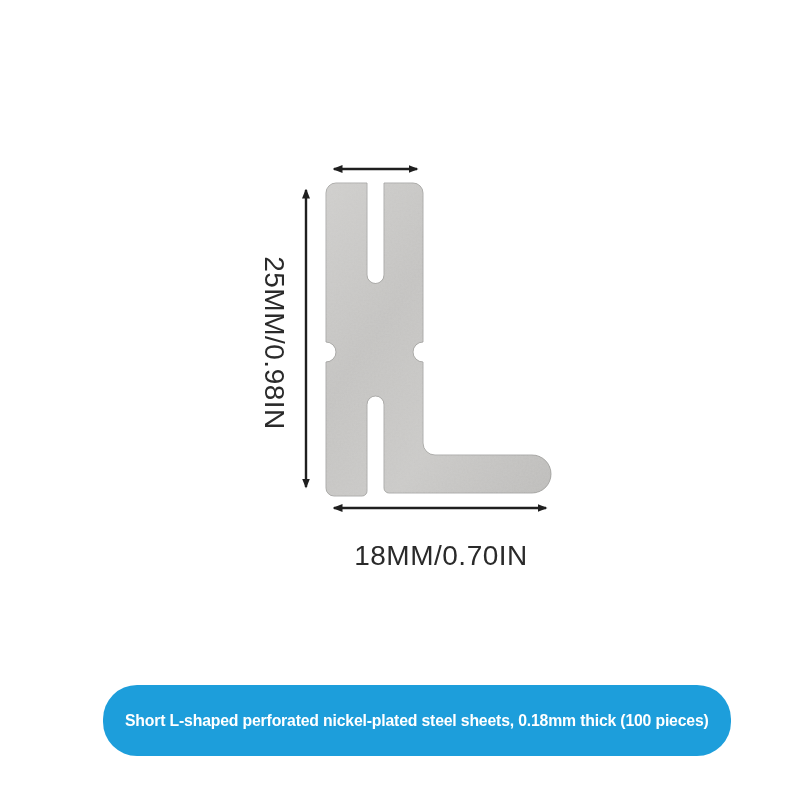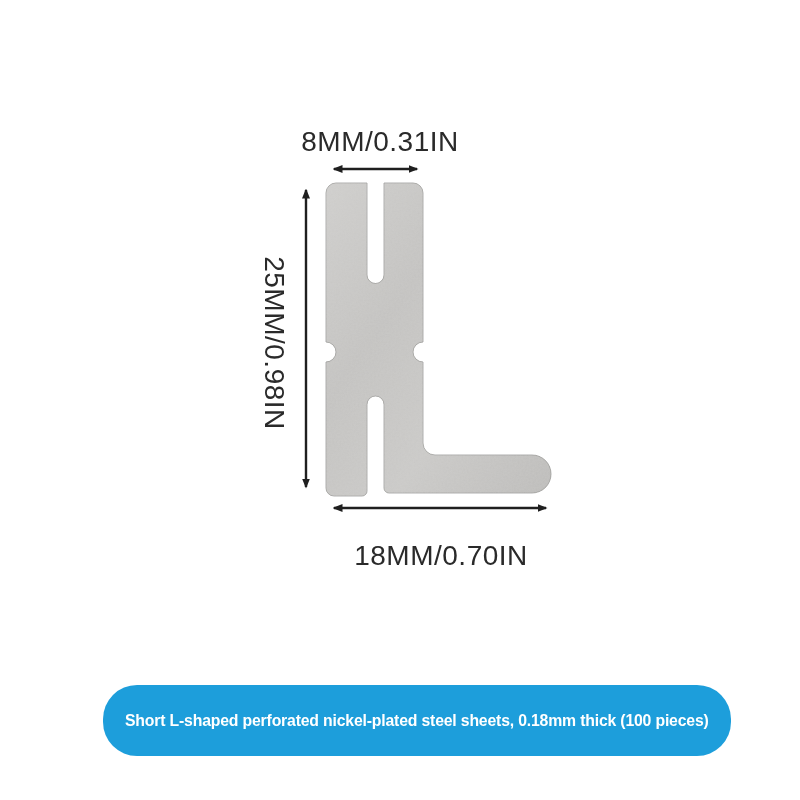--- a/index.html
+++ b/index.html
@@ -99,21 +99,20 @@
         V 193 A 10 10 0 0 1 336 183 Z" fill="url(#metalGrad)" stroke="rgba(90,90,88,0.25)" stroke-width="1"></path>
       <use href="#sheetPath" fill="url(#brush)" stroke="none"></use>
       <use href="#sheetPath" filter="url(#grain)" opacity="0.5"></use>
     </g>
 
     <line x1="334" y1="169" x2="417" y2="169" stroke="#1f1f1f" stroke-width="2.4" marker-start="url(#arrowhead)" marker-end="url(#arrowhead)"></line>
     <line x1="306" y1="190" x2="306" y2="487" stroke="#1f1f1f" stroke-width="2.4" marker-start="url(#arrowhead)" marker-end="url(#arrowhead)"></line>
     <line x1="334" y1="508" x2="546" y2="508" stroke="#1f1f1f" stroke-width="2.4" marker-start="url(#arrowhead)" marker-end="url(#arrowhead)"></line>
   </svg>
 
-  <div class="dim-label" style="left:380px; top:142px;">8MM/0.31IN</div>
 
   <div class="dim-label vertical" style="left:274px; top:343px;">25MM/0.98IN</div>
 
   <div class="dim-label" style="left:441px; top:532px;margin-top:24px;">18MM/0.70IN</div>
 
   <div class="banner">
     <span class="banner-text">Short L-shaped perforated nickel-plated steel sheets, 0.18mm thick (100 pieces)</span>
   </div>
 
 </div>

